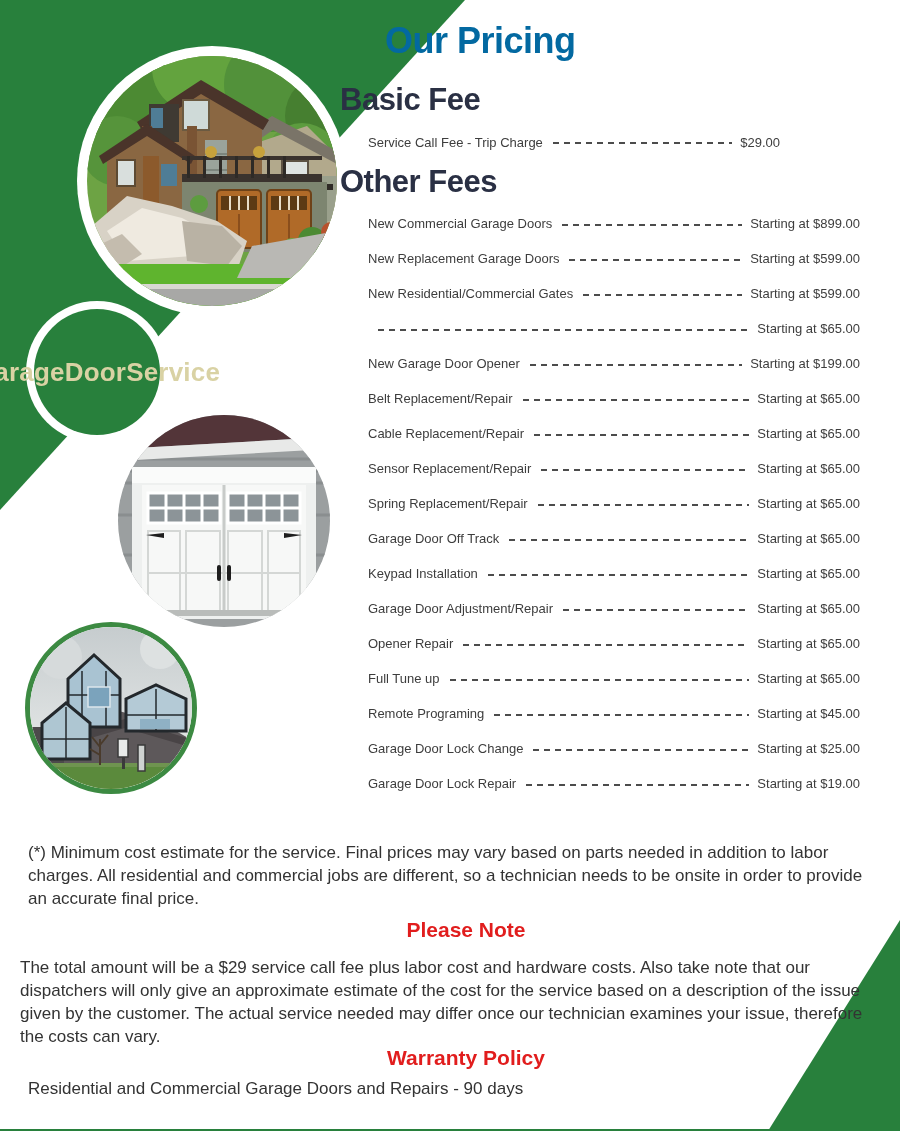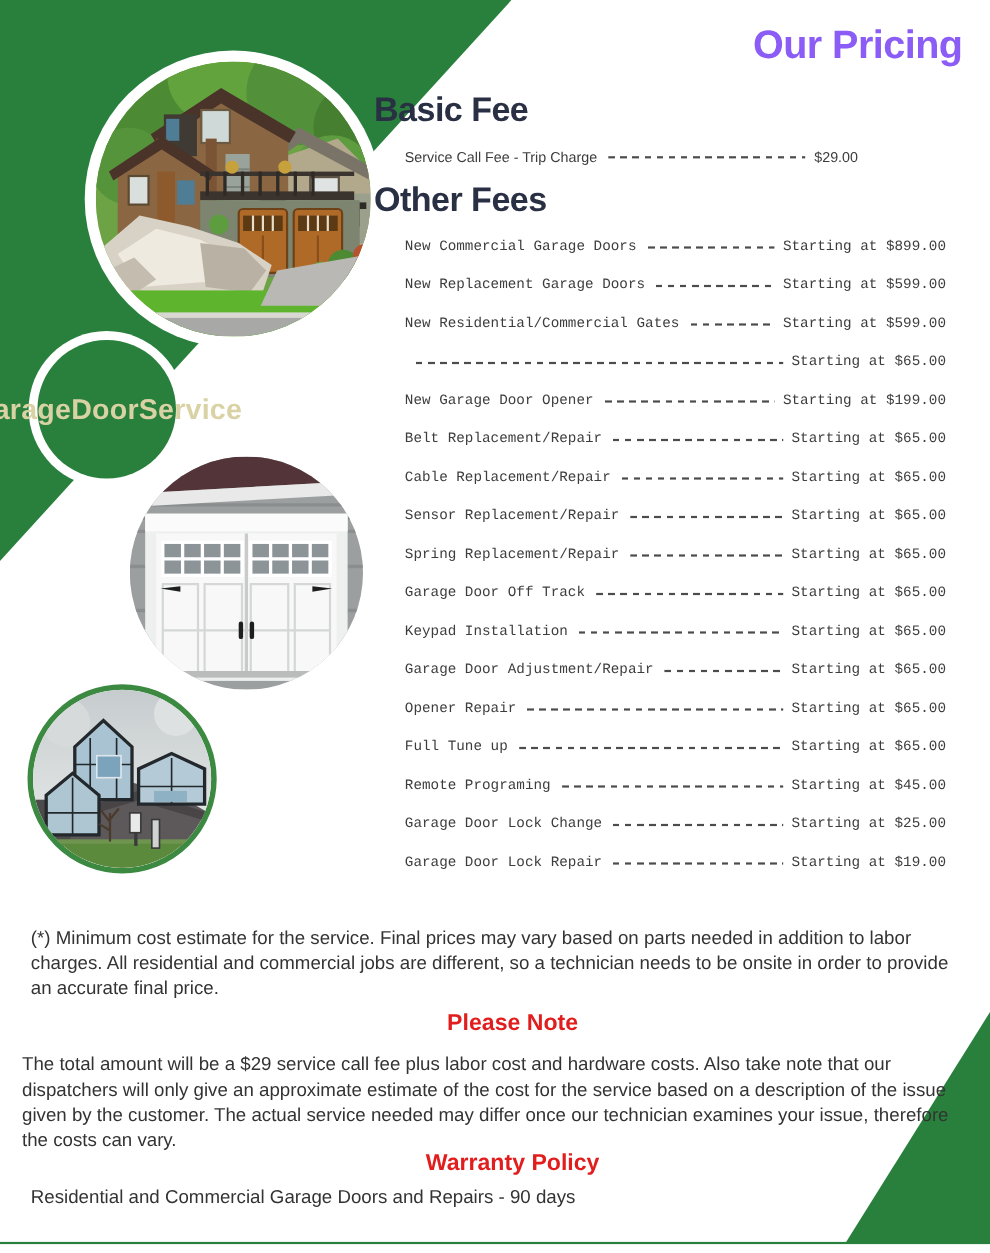--- a/index.html
+++ b/index.html
@@ -32,38 +32,38 @@
   }
   .badge-line{
     color:#d9d2a4;font-weight:bold;font-size:26px;line-height:31px;text-align:center;letter-spacing:0.2px;
   }
   .circle-garage{left:118px;top:415px;width:212px;height:212px;z-index:2;}
   .circle-building{
     left:25px;top:622px;width:162px;height:162px;border:5px solid #3c8a42;z-index:2;
   }
   
   .title{
-    position:absolute;left:385px;top:20px;width:490px;text-align:right;
-    font-size:36px;font-weight:bold;color:#8b5cf6;letter-spacing:-0.5px;z-index:4;
+    position:absolute;left:385px;top:20px;width:490px;text-align:left;
+    font-size:36px;font-weight:bold;color:#0369a1;letter-spacing:-0.5px;z-index:4;
   }
   .section-heading{
     position:absolute;left:340px;width:485px;text-align:left;
     font-size:31px;font-weight:bold;color:#2a3044;letter-spacing:-0.5px;z-index:4;
   }
   .h-basic{top:82px;}
   .h-other{top:164px;}
   
   .fee-row{display:flex;align-items:center;font-size:13px;color:#3d3d3d;}
   .fee-label,.fee-price{white-space:nowrap;}
   .leader{
     flex:1;height:2px;margin:2px 8px 0 10px;
     background:repeating-linear-gradient(90deg,#4c4c4c 0 6px,transparent 6px 11px);
   }
   .basic-row{position:absolute;left:368px;top:129px;width:412px;height:26px;z-index:4;}
-  .fee-list{position:absolute;left:368px;top:206px;width:492px;z-index:4;font-family:Liberation Mono, monospace;}
+  .fee-list{position:absolute;left:368px;top:206px;width:492px;z-index:4;}
   .fee-list .fee-row{height:35px;}
   
   .note-para{
     position:absolute;text-align:left;font-size:17px;line-height:23px;color:#333333;z-index:4;
   }
   .para-disclaimer{left:28px;right:28px;top:841px;}
   .para-note{left:20px;right:20px;top:956px;}
   .red-heading{
     position:absolute;left:0;width:900px;text-align:center;
     font-size:21px;font-weight:bold;color:#e11d1d;z-index:4;margin-left:16px;

